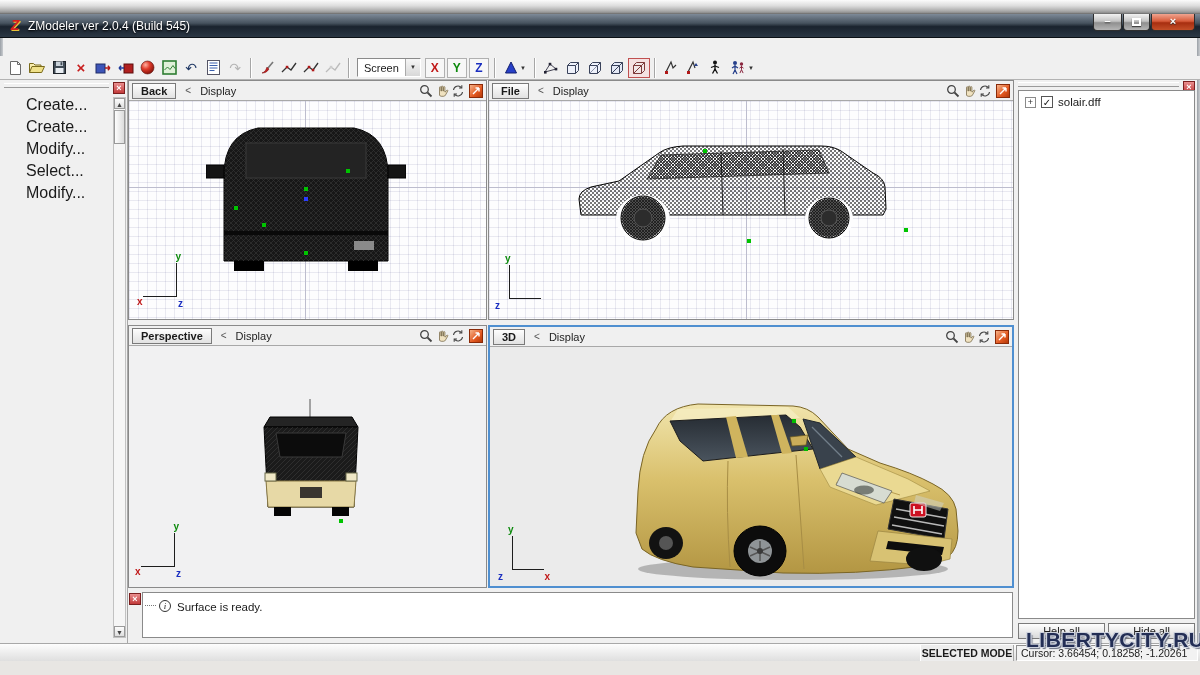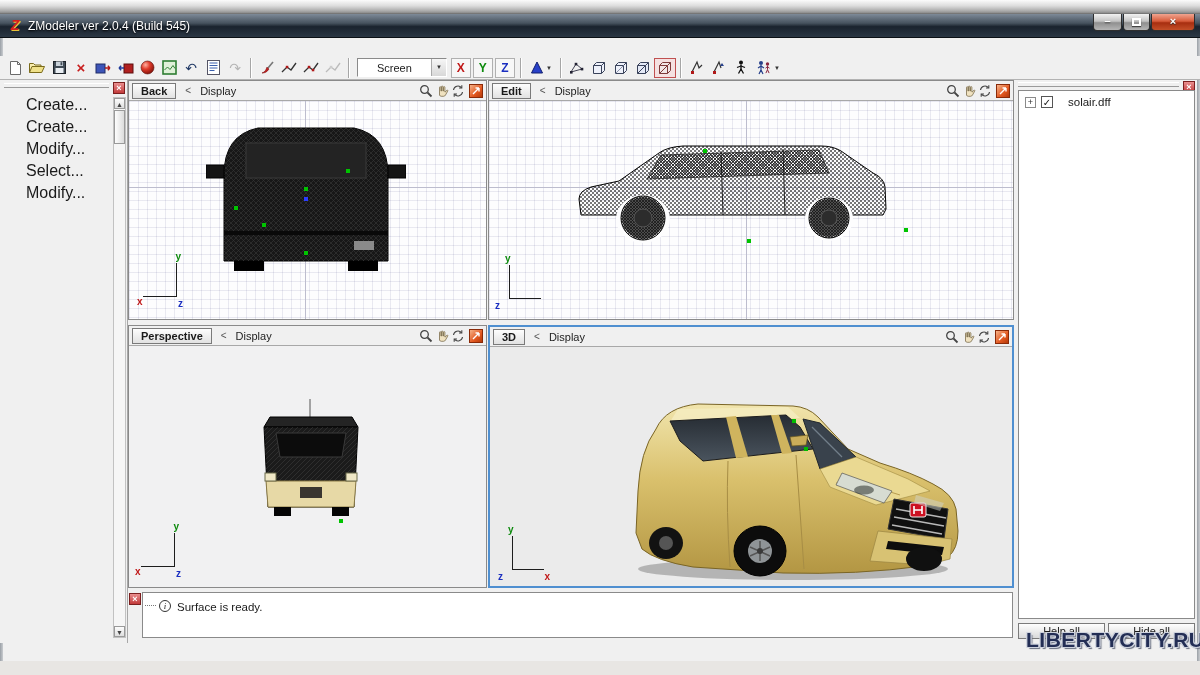--- a/index.html
+++ b/index.html
@@ -34,21 +34,21 @@
   .menu-item::first-letter { text-decoration:underline; }
   .toolbar { position:absolute; left:0; top:56px; width:1200px; height:24px; background:#f0f0f0;
     border-bottom:1px solid #b3b3b3; display:flex; align-items:center; padding-left:4px; }
   .tbi { width:22px; height:20px; display:inline-flex; align-items:center; justify-content:center; border:1px solid transparent; }
   .tbi.pressed { border:1px solid #c05050; background:#f5e1e1; }
   .tb-sep { width:2px; height:20px; border-left:1px solid #a6a6a6; border-right:1px solid #fff; margin:0 4px; }
   .glyph-red { color:#c81e1e; font-weight:bold; font-size:15px; line-height:14px; }
   .glyph-undo { color:#223a66; font-size:14px; line-height:14px; }
   .glyph-redo { color:#b5b5b5; font-size:14px; line-height:14px; }
   .combo { display:inline-flex; align-items:center; height:19px; background:#fff; border:1px solid; border-color:#8a8a8a #fff #fff #8a8a8a; margin:0 3px; }
-  .combo .val { padding:0 19px; min-width:44px; }
+  .combo .val { padding:0 6px; min-width:44px; }
   .combo .btn { width:15px; height:17px; background:linear-gradient(#f6f6f6,#d8d8d8); border-left:1px solid #aaa; font-size:6px; line-height:17px; text-align:center; color:#333; }
   .axis-btn { width:20px; height:20px; border:1px solid #b0b0b0; background:#f7f7f7; font-weight:bold; font-size:12px; text-align:center; line-height:18px; margin:0 1px; }
   .caret { font-size:6px; color:#333; margin-left:2px; }
 
   
   .sidebar { position:absolute; left:0; top:80px; width:128px; height:563px; background:#f0f0f0; border-right:1px solid #a8a8a8; }
   .grip { position:absolute; left:4px; right:18px; height:5px; border-top:1px solid #fff; border-bottom:1px solid #9a9a9a; }
   .xbtn { position:absolute; width:12px; height:12px; background:linear-gradient(#ea8f8f,#c23a3a); border:1px solid #7c1f1f;
     color:#fff; font-size:9px; line-height:10px; text-align:center; font-weight:bold; }
   .side-items { position:absolute; left:0; top:14px; right:16px; }
@@ -96,21 +96,21 @@
     font-size:9px; line-height:11px; text-align:center; font-style:italic; font-family:"Liberation Serif","DejaVu Serif",serif; }
   .logmsg { position:absolute; left:34px; top:8px; font-size:11.5px; }
   .logdots { position:absolute; left:2px; top:12px; width:11px; border-bottom:1px dotted #777; }
 
   
   .scenepanel { position:absolute; left:1014px; top:80px; width:183px; height:563px; background:#f0f0f0; }
   .treebox { position:absolute; left:4px; top:10px; right:2px; bottom:24px; background:#fff; border:1px solid #8a8a8a; }
   .treerow { display:flex; align-items:center; padding:5px 0 0 6px; }
   .expander { width:11px; height:11px; border:1px solid #8a8a8a; background:#fff; font-size:9px; line-height:9px; text-align:center; color:#333; }
   .chk { width:12px; height:12px; border:1px solid #555; background:#fff; margin-left:5px; font-size:10px; line-height:11px; text-align:center; color:#111; }
-  .treelabel { margin-left:15px; font-size:11.5px; }
+  .treelabel { margin-left:5px; font-size:11.5px; }
   .panelbtns { position:absolute; left:4px; right:2px; bottom:4px; display:flex; gap:3px; }
   .pbtn { flex:1; height:16px; border:1px solid #7b7b7b; background:linear-gradient(#fefefe,#dadada); font-size:11px; text-align:center; line-height:14px; }
 
   
   .statusbar { position:absolute; left:0; top:643px; width:1200px; height:18px;
     background:linear-gradient(#fdfdfd,#dfdfdf); border-top:1px solid #a8a8a8; }
   .statmode { position:absolute; left:920px; top:1px; width:94px; height:16px; line-height:16px; text-align:center;
     font-weight:bold; font-size:10.5px; background:#ededed; border-left:1px solid #fff; border-right:1px solid #a8a8a8; }
   .statcursor { position:absolute; left:1016px; right:2px; top:1px; height:16px; background:#f2f2f2;
     border:1px solid; border-color:#909090 #fff #fff #909090; font-size:10.5px; line-height:14px; padding-left:4px; white-space:nowrap; overflow:hidden; }
@@ -394,21 +394,21 @@
         <div class="hl" style="left:6px; right:14px;"></div>
         <span class="ly" style="right:10px; top:-2px;">y</span>
         <span class="lx" style="left:0; bottom:4px;">x</span>
         <span class="lz" style="right:8px; bottom:2px;">z</span>
       </div>
     </div>
   </div>
 
   <div class="vp" style="left:488px; top:80px; width:526px; height:240px;">
     <div class="vp-header">
-      <span class="vp-name">Edit</span>
+      <span class="vp-name">File</span>
       <span class="vp-collapse">&lt;</span>
       <span class="vp-menu">Display</span>
       <span class="vp-tools">
         <span class="vpi">
             <svg width="14" height="14" viewBox="0 0 14 14">
               <circle cx="5.5" cy="5.5" r="3.8" fill="none" stroke="#444" stroke-width="1.3"></circle>
               <line x1="8.5" y1="8.5" x2="12.5" y2="12.5" stroke="#444" stroke-width="1.8"></line>
             </svg>
           </span>
         <span class="vpi">
@@ -641,16 +641,20 @@
         <span class="chk">✓</span>
         <span class="treelabel">solair.dff</span>
       </div>
     </div>
     <div class="panelbtns">
       <div class="pbtn">Help all</div>
       <div class="pbtn">Hide all</div>
     </div>
   </div>
 
+  <div class="statusbar">
+    <div class="statmode">SELECTED MODE</div>
+    <div class="statcursor">Cursor: 3.66454; 0.18258; -1.20261</div>
+  </div>
   <div class="bottomstrip"></div>
 
   <div class="watermark">LIBERTYCITY.RU</div>
 </div>
 
 </body></html>

